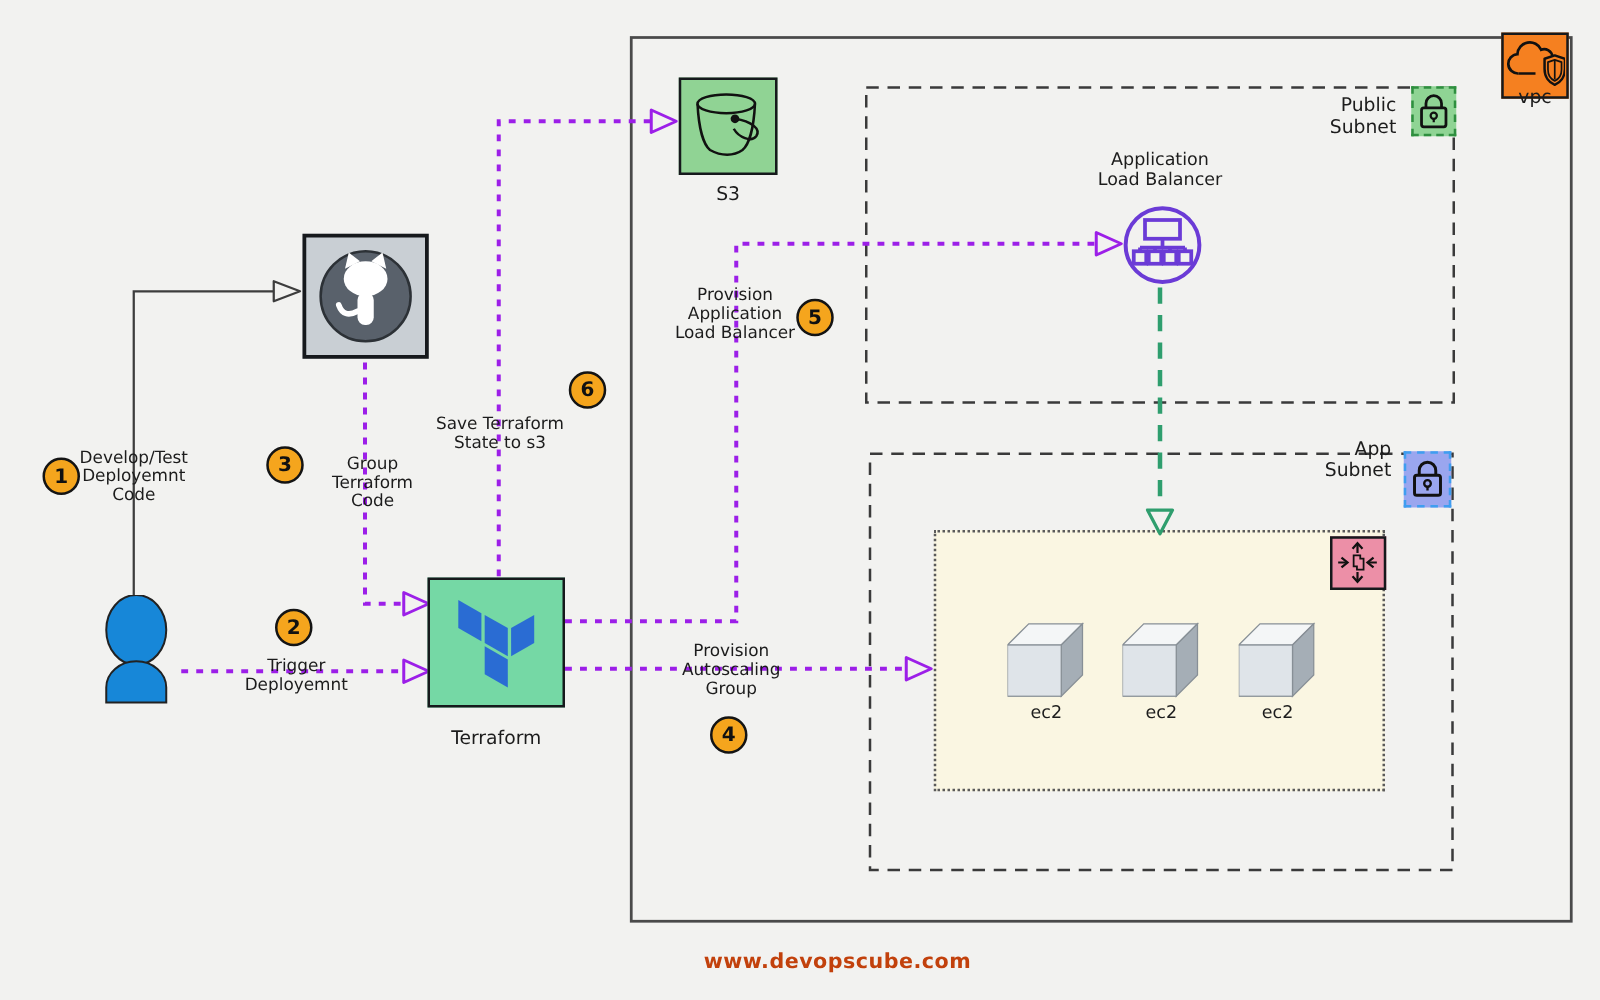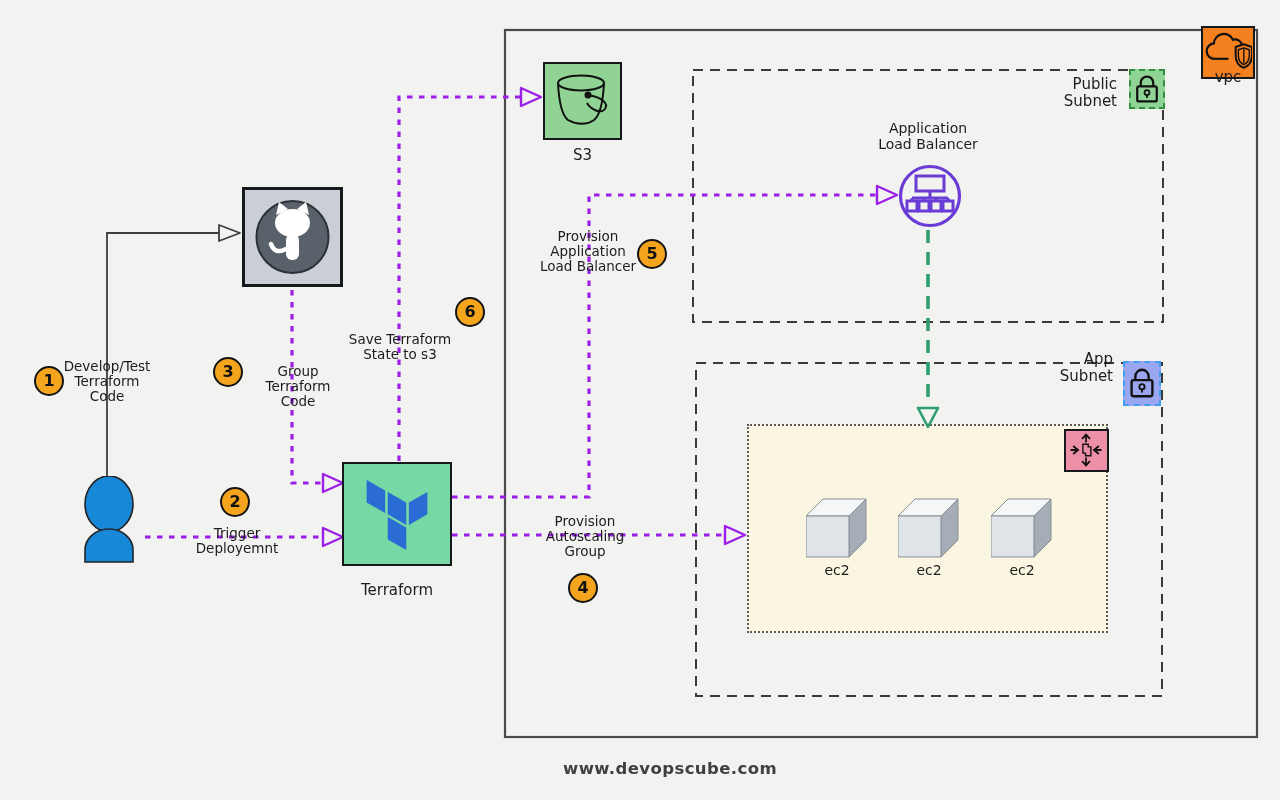--- a/index.html
+++ b/index.html
@@ -32,21 +32,21 @@
   .k-head { stroke:#3d3d3d; stroke-width:1.8; fill:var(--background,#f2f2f0); stroke-linejoin:round; }
   .vpc-rect { stroke:#4a4a4a; stroke-width:2.2; fill:none; }
   .subnet-rect { stroke:#3a3a3a; stroke-width:2; fill:none; stroke-dasharray:10 7; }
   .asg-box {
     position:absolute; background:var(--asg_cream,#faf6e2);
     border:2.2px dotted #5a5a5a; box-sizing:border-box;
   }
   .iconbox { position:absolute; box-sizing:border-box; border:2.5px solid #16191c; }
   .footer {
     position:absolute; text-align:center; font-size:16.5px; font-weight:700;
-    letter-spacing:.4px; color:#404040;
+    letter-spacing:.4px; color:#c2410c;
   }
 </style>
 </head>
 <body>
 
 <div class="canvas">
 
   <div class="asg-box" style="left:747px; top:424px; width:361px; height:209px;"></div>
 
   <svg class="overlay" width="1280" height="800" viewBox="0 0 1280 800">
@@ -202,21 +202,21 @@
   <div class="label" style="left:991px; top:563px; width:62px; font-size:14px;">ec2</div>
 
   <div class="badge" style="left:34px;  top:366px;">1</div>
   <div class="badge" style="left:220px; top:487px;">2</div>
   <div class="badge" style="left:213px; top:357px;">3</div>
   <div class="badge" style="left:568px; top:573px;">4</div>
   <div class="badge" style="left:637px; top:239px;">5</div>
   <div class="badge" style="left:455px; top:297px;">6</div>
 
   <div class="label" style="left:57px;  top:359px; width:100px;">Develop/Test
-Terraform
+Deployemnt
 Code</div>
   <div class="label" style="left:177px; top:526px; width:120px;">Trigger
 Deployemnt</div>
   <div class="label" style="left:248px; top:364px; width:100px;">Group Terraform
 Code</div>
   <div class="label" style="left:535px; top:514px; width:100px;">Provision
 Autoscaling
 Group</div>
   <div class="label" style="left:533px; top:229px; width:110px;">Provision
 Application

